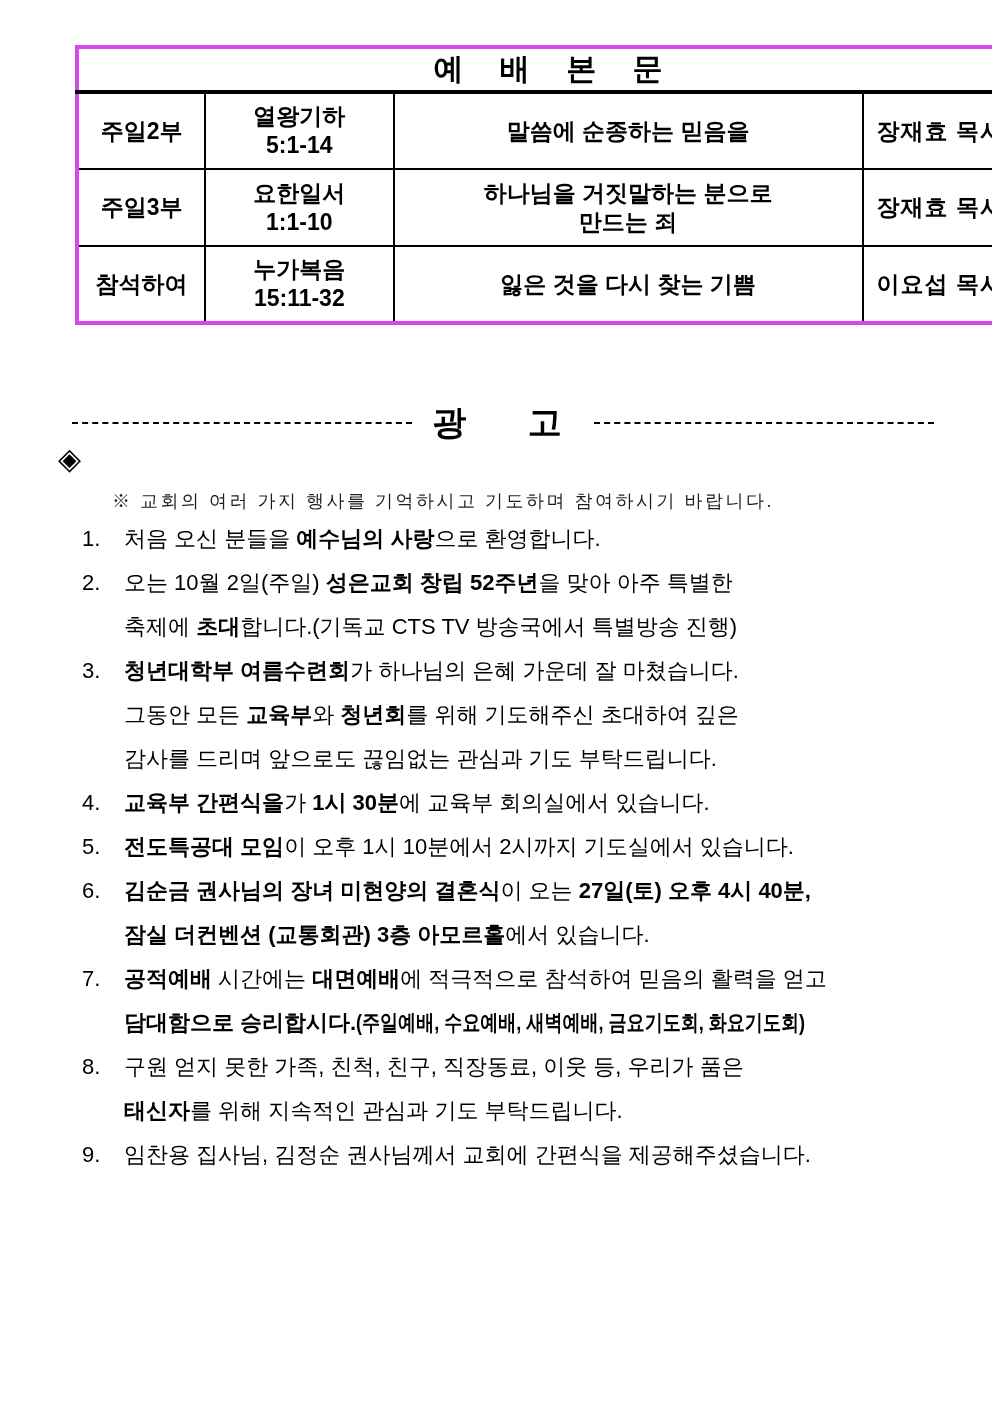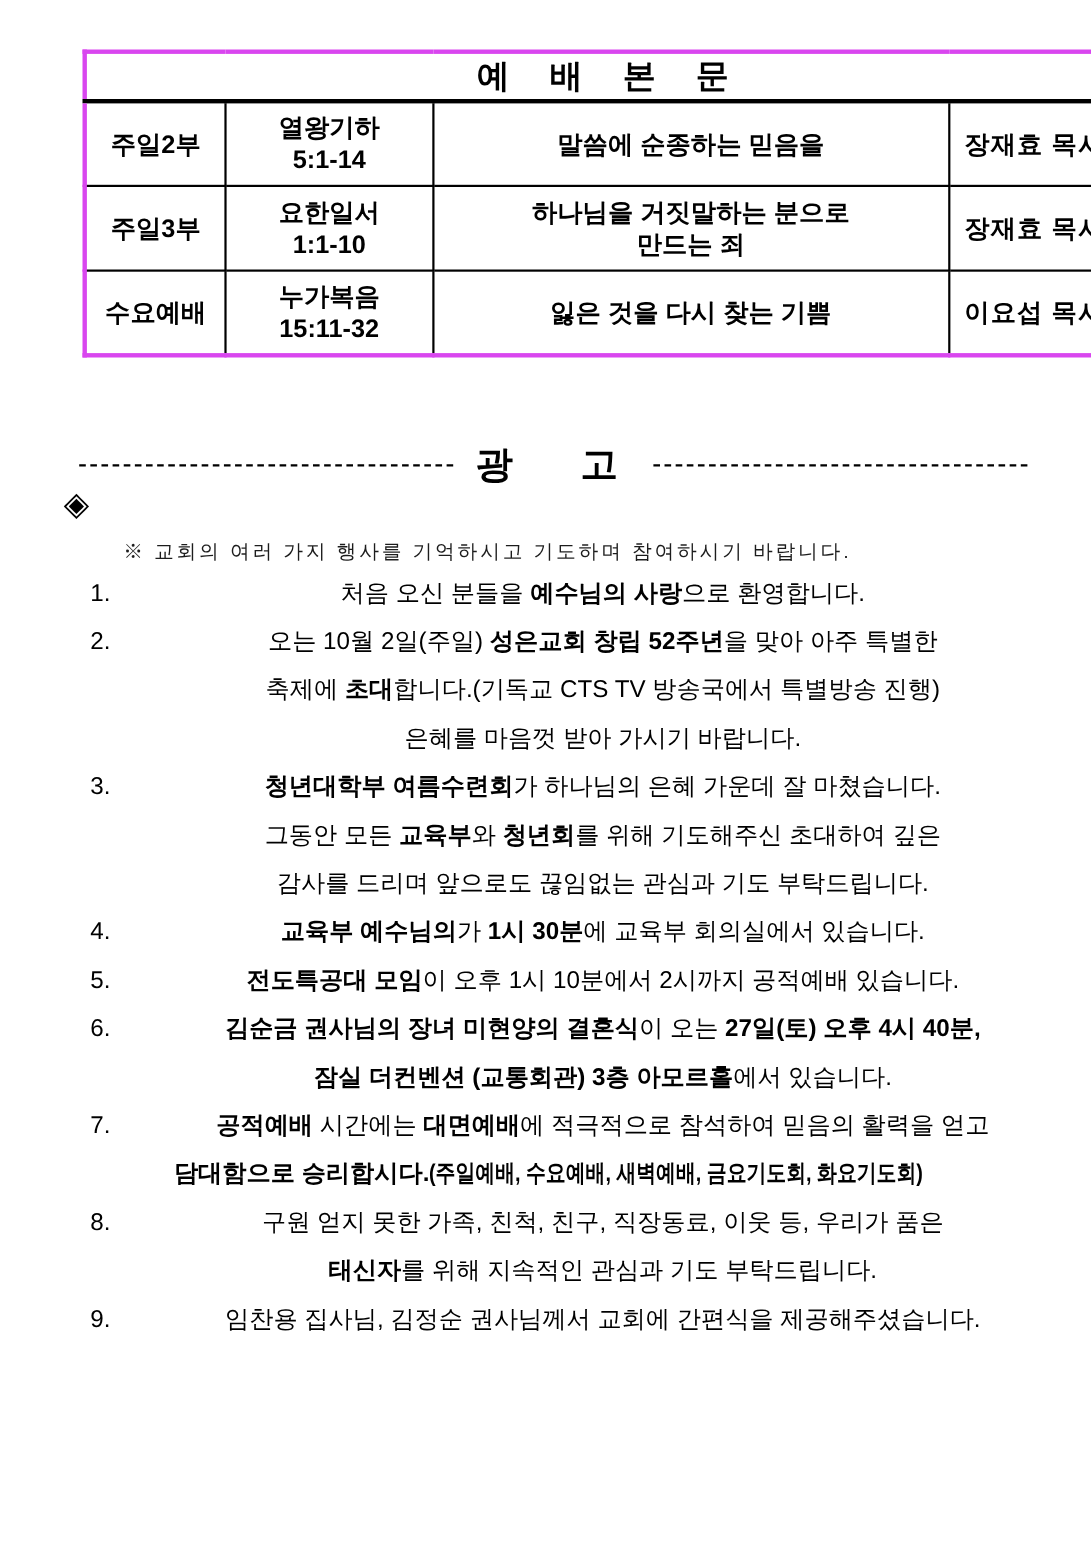--- a/index.html
+++ b/index.html
@@ -66,21 +66,21 @@
     white-space: nowrap;
   }
 
   
   .ann-list { position: absolute; left: 82px; top: 517px; width: 890px; }
   .ann-item { display: flex; }
   .ann-item .num {
     flex: none; width: 42px;
     font-size: 22px; line-height: 44px;
   }
-  .ann-item .lines { flex: 1; min-width: 0; text-align: center; }
+  .ann-item .lines { flex: 1; min-width: 0; }
   .ann-line {
     font-size: 22px; line-height: 44px;
     white-space: nowrap;
   }
   .seg-b { font-weight: bold; }
   .seg-c { display: inline-block; transform: scaleX(0.82); transform-origin: 0 50%; white-space: nowrap; }
 </style>
 </head>
 <body>
 
@@ -105,21 +105,21 @@
           <td class="sermon-cell">말씀에 순종하는 믿음을</td>
           <td class="pastor-cell">장재효 목사</td>
         </tr>
         <tr>
           <td class="service-cell">주일3부</td>
           <td class="scripture-cell">요한일서<br>1:1-10</td>
           <td class="sermon-cell">하나님을 거짓말하는 분으로<br>만드는 죄</td>
           <td class="pastor-cell">장재효 목사</td>
         </tr>
         <tr>
-          <td class="service-cell">수요예배</td>
+          <td class="service-cell">참석하여</td>
           <td class="scripture-cell">누가복음<br>15:11-32</td>
           <td class="sermon-cell">잃은 것을 다시 찾는 기쁨</td>
           <td class="pastor-cell">이요섭 목사</td>
         </tr>
       </tbody>
   </table>
 
   <div class="divider">
     <div class="dash"></div>
     <div class="label">광  고</div>
@@ -137,41 +137,40 @@
         <span class="num">1.</span>
         <div class="lines">
           <div class="ann-line"><span>처음 오신 분들을 </span><span class="seg-b">예수님의 사랑</span><span>으로 환영합니다.</span></div>
         </div>
       </div>
       <div class="ann-item">
         <span class="num">2.</span>
         <div class="lines">
           <div class="ann-line"><span>오는 10월 2일(주일) </span><span class="seg-b">성은교회 창립 52주년</span><span>을 맞아 아주 특별한</span></div>
           <div class="ann-line"><span>축제에 </span><span class="seg-b">초대</span><span>합니다.(기독교 CTS TV 방송국에서 특별방송 진행)</span></div>
-          <div class="ann-line"><span>은혜를 마음껏 받아 가시기 바랍니다.</span></div>
         </div>
       </div>
       <div class="ann-item">
         <span class="num">3.</span>
         <div class="lines">
           <div class="ann-line"><span class="seg-b">청년대학부 여름수련회</span><span>가 하나님의 은혜 가운데 잘 마쳤습니다.</span></div>
           <div class="ann-line"><span>그동안 모든 </span><span class="seg-b">교육부</span><span>와 </span><span class="seg-b">청년회</span><span>를 위해 기도해주신 초대하여 깊은</span></div>
           <div class="ann-line"><span>감사를 드리며 앞으로도 끊임없는 관심과 기도 부탁드립니다.</span></div>
         </div>
       </div>
       <div class="ann-item">
         <span class="num">4.</span>
         <div class="lines">
-          <div class="ann-line"><span class="seg-b">교육부 예수님의</span><span>가 </span><span class="seg-b">1시 30분</span><span>에 교육부 회의실에서 있습니다.</span></div>
+          <div class="ann-line"><span class="seg-b">교육부 간편식을</span><span>가 </span><span class="seg-b">1시 30분</span><span>에 교육부 회의실에서 있습니다.</span></div>
         </div>
       </div>
       <div class="ann-item">
         <span class="num">5.</span>
         <div class="lines">
-          <div class="ann-line"><span class="seg-b">전도특공대 모임</span><span>이 오후 1시 10분에서 2시까지 공적예배 있습니다.</span></div>
+          <div class="ann-line"><span class="seg-b">전도특공대 모임</span><span>이 오후 1시 10분에서 2시까지 기도실에서 있습니다.</span></div>
         </div>
       </div>
       <div class="ann-item">
         <span class="num">6.</span>
         <div class="lines">
           <div class="ann-line"><span class="seg-b">김순금 권사님의 장녀 미현양의 결혼식</span><span>이 오는 </span><span class="seg-b">27일(토) 오후 4시 40분,</span></div>
           <div class="ann-line"><span class="seg-b">잠실 더컨벤션 (교통회관) 3층 아모르홀</span><span>에서 있습니다.</span></div>
         </div>
       </div>
       <div class="ann-item">

